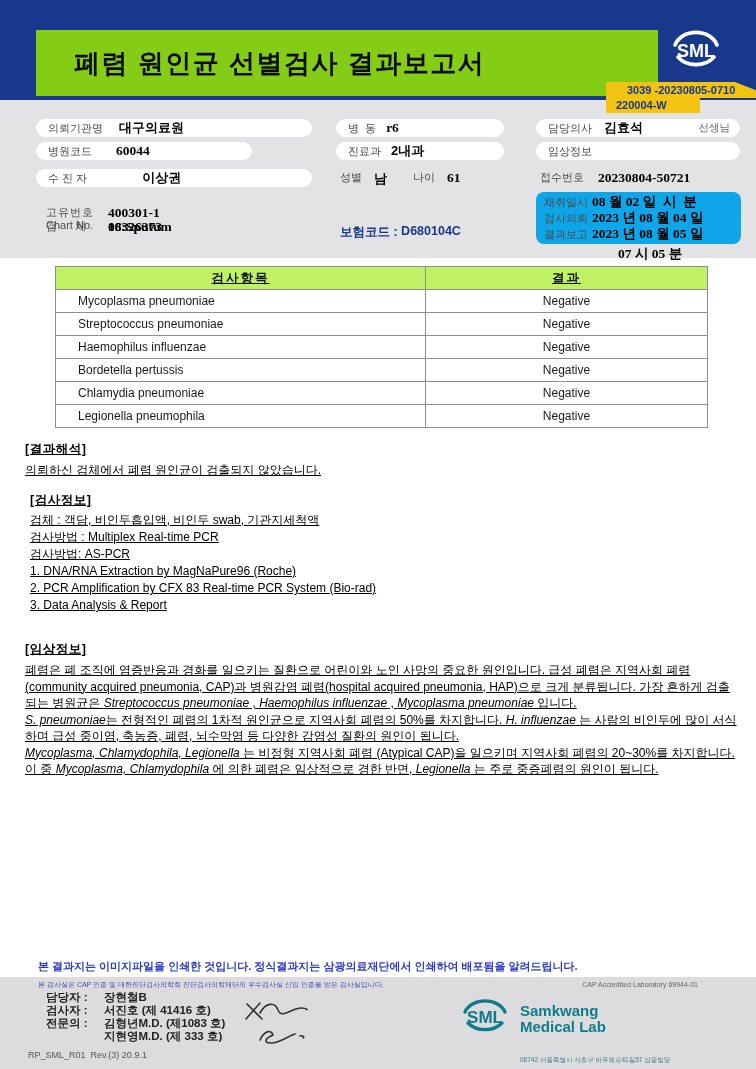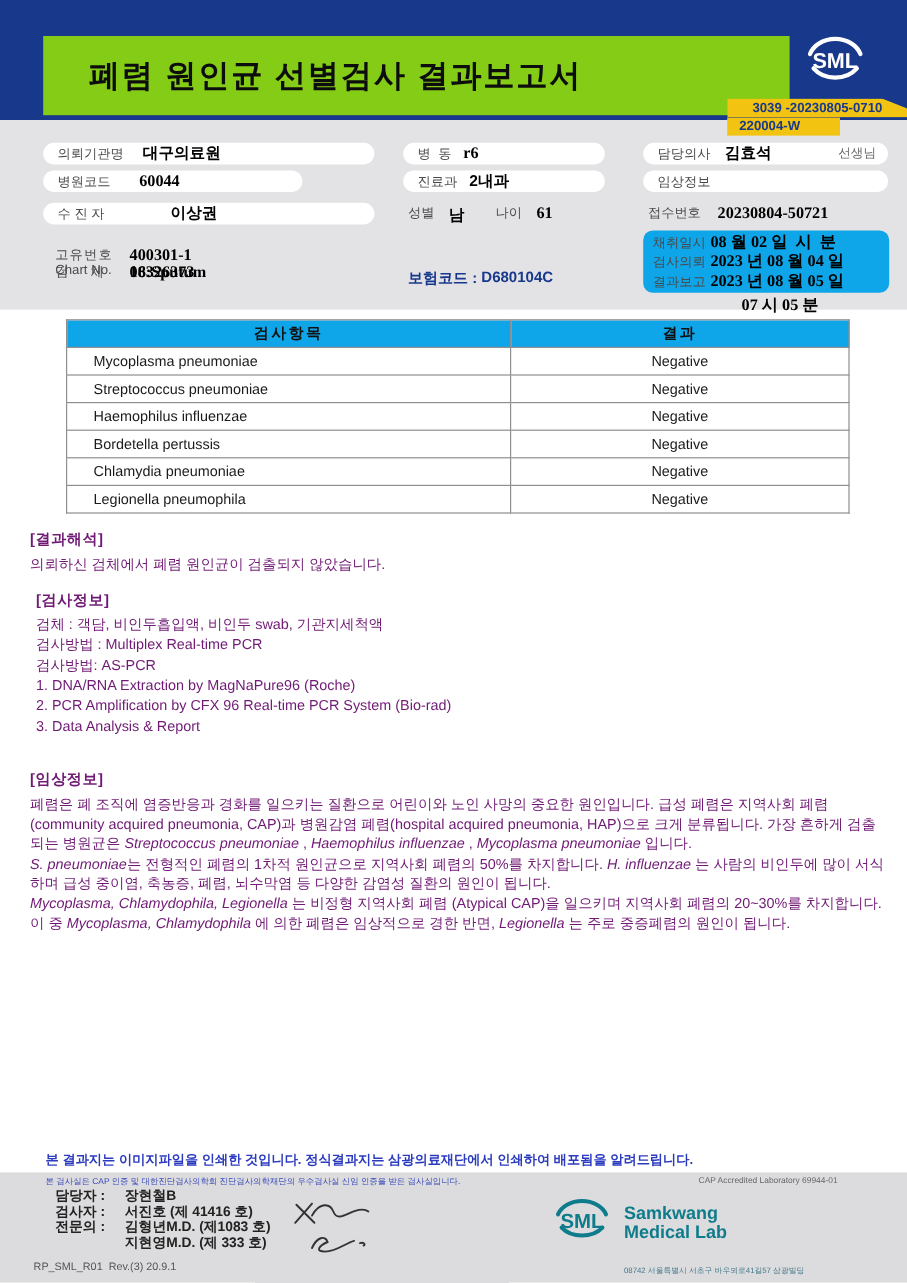--- a/index.html
+++ b/index.html
@@ -26,27 +26,27 @@
   .suffix { margin-left:auto; margin-right:10px; color:#666; font-size:10.5px; }
   .datebox { position:absolute; left:536px; top:92px; width:205px; height:52px; background:#0ea5e9; border-radius:8px; padding:2px 0 0 8px; }
   .daterow { display:flex; align-items:center; height:16px; }
   .daterow .lbl { width:48px; }
   .ins { color:#18388c; font-weight:bold; font-size:12.5px; white-space:pre; }
 
   
   .content { position:absolute; top:258px; left:0; width:756px; }
   table.results { border-collapse:collapse; margin:8px 0 0 55px; width:652px; table-layout:fixed; }
   table.results th, table.results td { border:1px solid #8f8f8f; }
-  table.results th { background:#0ea5e9; height:23px; font-size:12.5px; font-weight:bold; letter-spacing:2px; color:#111; }
+  table.results th { background:#bef264; height:23px; font-size:12.5px; font-weight:bold; letter-spacing:2px; color:#111;text-decoration:underline; }
   table.results td { height:23px; font-size:12px; color:#1a1a1a; }
   td.c1 { padding-left:22px; text-align:left; }
   td.c2, th.c2h { text-align:center; }
   col.w1 { width:370px; } col.w2 { width:282px; }
 
-  .sec { color:#701a75; }
+  .sec { color:#000000;text-decoration:underline; }
   .sec-title { font-weight:bold; font-size:12.5px; letter-spacing:.5px; }
   .sec-interp { margin:13px 0 0 25px; }
   .sec-interp .body { font-size:12px; margin-top:4px; }
   .sec-testinfo { margin:13px 0 0 30px; }
   .sec-testinfo .lines { margin-top:3px; font-size:12px; line-height:17px; }
   .sec-clinical { margin:27px 0 0 25px; width:712px; }
   .sec-clinical .paras { margin-top:4px; font-size:12px; line-height:16.5px; }
   .para { margin:0; }
   .it { font-style:italic; }
 
@@ -211,21 +211,21 @@
       <div class="body">의뢰하신 검체에서 폐렴 원인균이 검출되지 않았습니다.</div>
     </div>
 
     <div class="sec sec-testinfo">
       <div class="sec-title">[검사정보]</div>
       <div class="lines">
           <div>검체 : 객담, 비인두흡입액, 비인두 swab, 기관지세척액</div>
           <div>검사방법 : Multiplex Real-time PCR</div>
           <div>검사방법: AS-PCR</div>
           <div>1. DNA/RNA Extraction by MagNaPure96 (Roche)</div>
-          <div>2. PCR Amplification by CFX 96 Real-time PCR System (Bio-rad)</div>
+          <div>2. PCR Amplification by CFX 83 Real-time PCR System (Bio-rad)</div>
           <div>3. Data Analysis &amp; Report</div>
         </div>
     </div>
 
     <div class="sec sec-clinical">
       <div class="sec-title">[임상정보]</div>
       <div class="paras">
           <div class="para"><span>폐렴은 폐 조직에 염증반응과 경화를 일으키는 질환으로 어린이와 노인 사망의 중요한 원인입니다. 급성 폐렴은 지역사회 폐렴 (community acquired pneumonia, CAP)과 병원감염 폐렴(hospital acquired pneumonia, HAP)으로 크게 분류됩니다. 가장 흔하게 검출되는 병원균은 </span><span class="it">Streptococcus pneumoniae</span><span> , </span><span class="it">Haemophilus influenzae</span><span> , </span><span class="it">Mycoplasma pneumoniae</span><span> 입니다.</span></div>
           <div class="para"><span class="it">S. pneumoniae</span><span>는 전형적인 폐렴의 1차적 원인균으로 지역사회 폐렴의 50%를 차지합니다. </span><span class="it">H. influenzae</span><span> 는 사람의 비인두에 많이 서식하며 급성 중이염, 축농증, 폐렴, 뇌수막염 등 다양한 감염성 질환의 원인이 됩니다.</span></div>
           <div class="para"><span class="it">Mycoplasma, Chlamydophila, Legionella</span><span> 는 비정형 지역사회 폐렴 (Atypical CAP)을 일으키며 지역사회 폐렴의 20~30%를 차지합니다. 이 중 </span><span class="it">Mycoplasma, Chlamydophila</span><span> 에 의한 폐렴은 임상적으로 경한 반면, </span><span class="it">Legionella</span><span> 는 주로 중증폐렴의 원인이 됩니다.</span></div>

